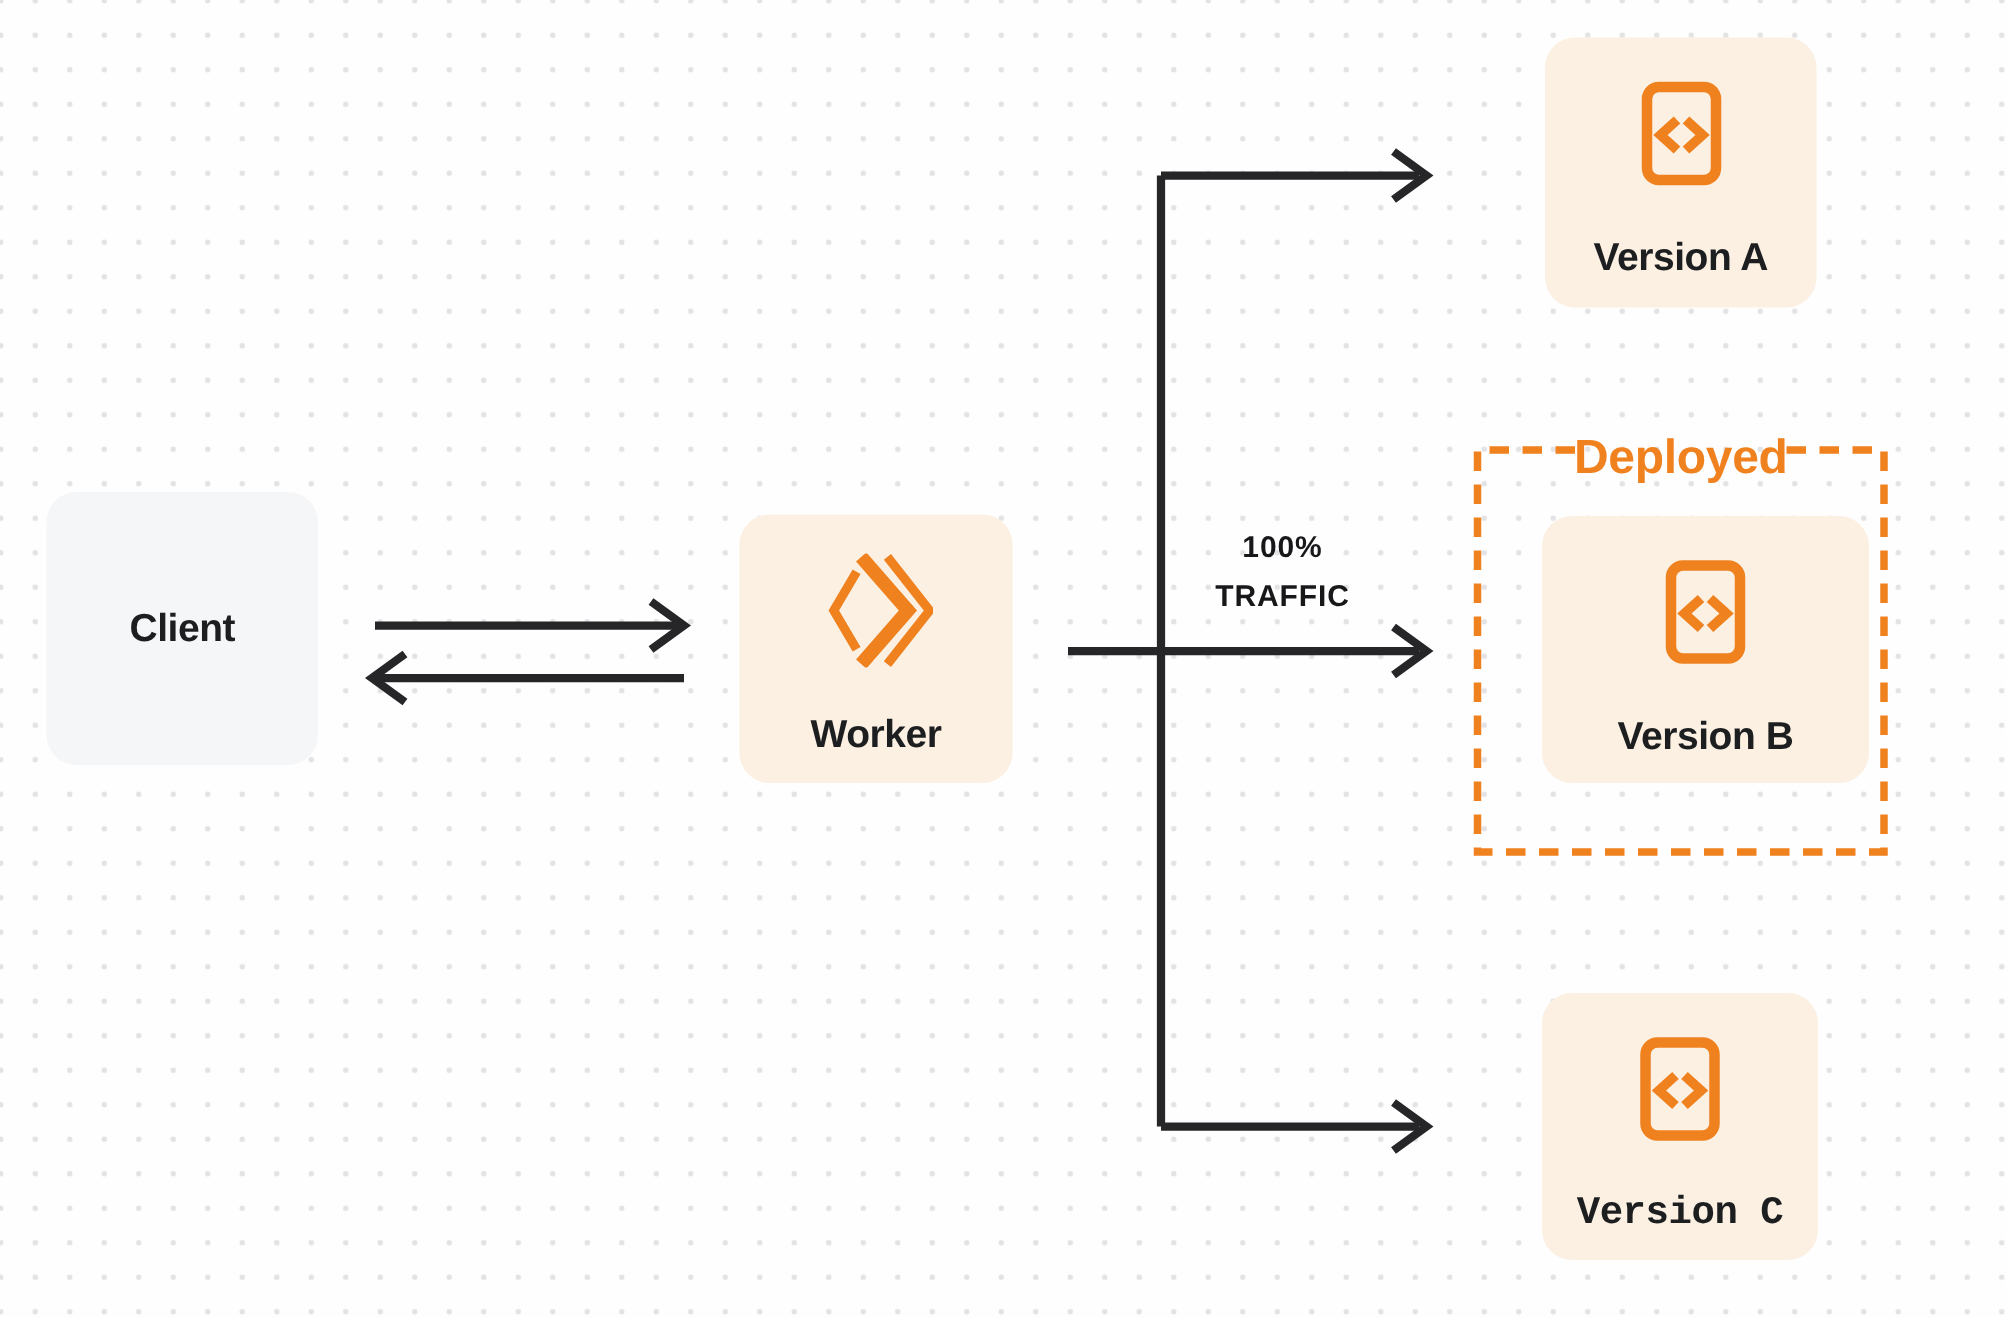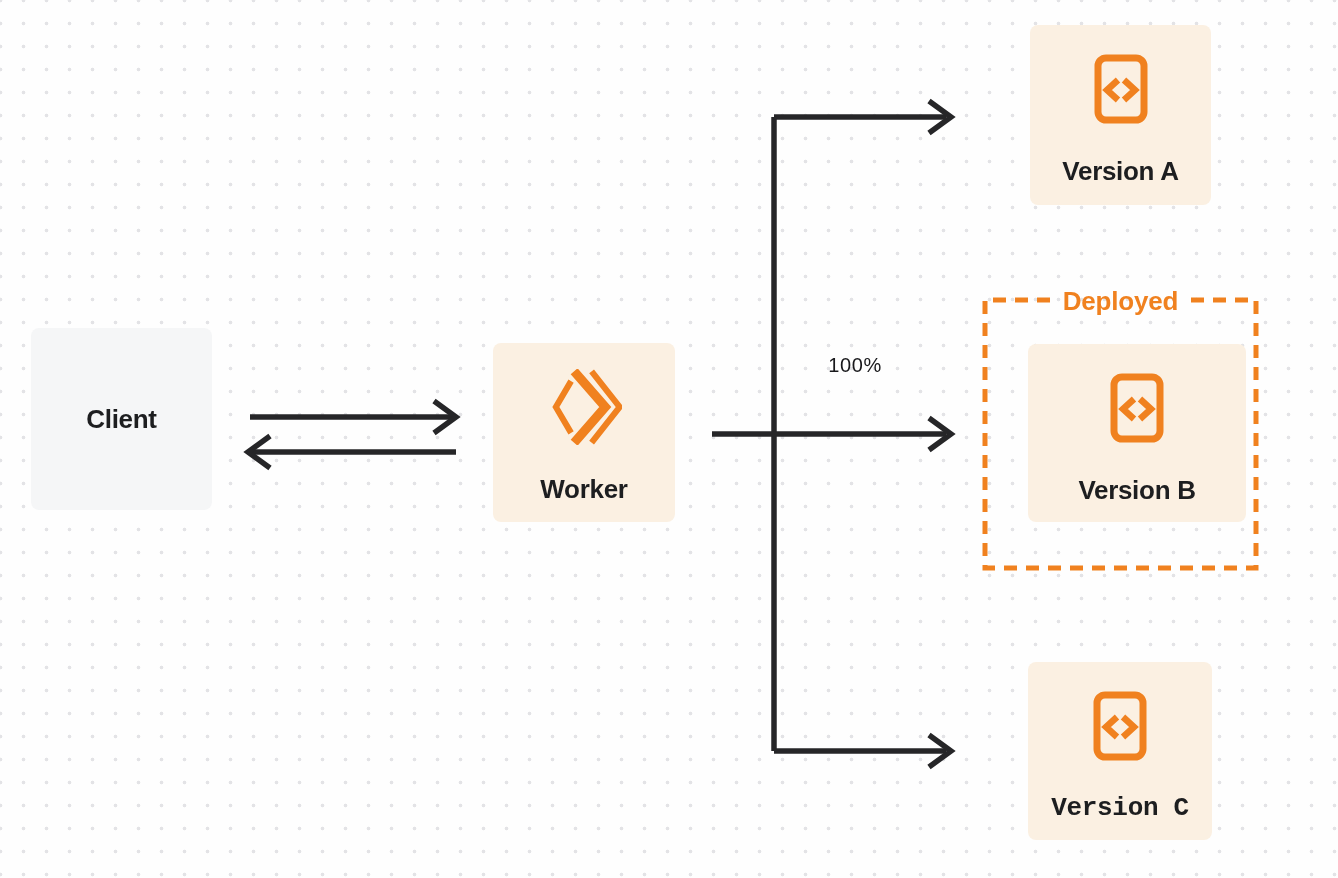--- a/index.html
+++ b/index.html
@@ -19,21 +19,21 @@
 
   .arrows-layer {
     position: absolute;
     left: 0; top: 0;
     width: 1338px; height: 878px;
     pointer-events: none;
   }
 
   .node {
     position: absolute;
-    border-radius: 8px;
+    border-radius: 20px;
   }
   .node--cream { background: #fbf0e2; }
   .node--gray  { background: #f5f6f7; }
 
   .node__label {
     position: absolute;
     left: 0; right: 0;
     top: 131px;
     text-align: center;
     font-size: 26px;
@@ -53,34 +53,34 @@
   }
   .node--worker .node__icon { top: 26px; }
   .node--version .node__icon { top: 29px; }
 
   .deployed-label {
     position: absolute;
     left: 985px;
     top: 286px;
     width: 271px;
     text-align: center;
-    font-size: 26px;
+    font-size: 32px;
     font-weight: bold;
     letter-spacing: -0.2px;
     color: #f0811f;
   }
 
   .traffic-label {
     position: absolute;
     left: 780px;
     top: 349px;
     width: 150px;
     text-align: center;
     font-size: 20px;
-    font-weight: normal;
+    font-weight: bold;
     letter-spacing: 0.6px;
     line-height: 33px;
     color: #18181b;
   }
   .traffic-label span { display: block; }
 </style>
 </head>
 <body>
 
 <div class="canvas">
@@ -156,15 +156,16 @@
       <polyline points="24,26 13,36 24,46" stroke-width="6.5"></polyline>
       <polyline points="30,26 41,36 30,46" stroke-width="6.5"></polyline>
     </svg>
     <div class="node__label">Version C</div>
   </div>
 
   <div class="deployed-label">Deployed</div>
 
   <div class="traffic-label">
     <span>100%</span>
+    <span>TRAFFIC</span>
   </div>
 
 </div>
 
 </body></html>

